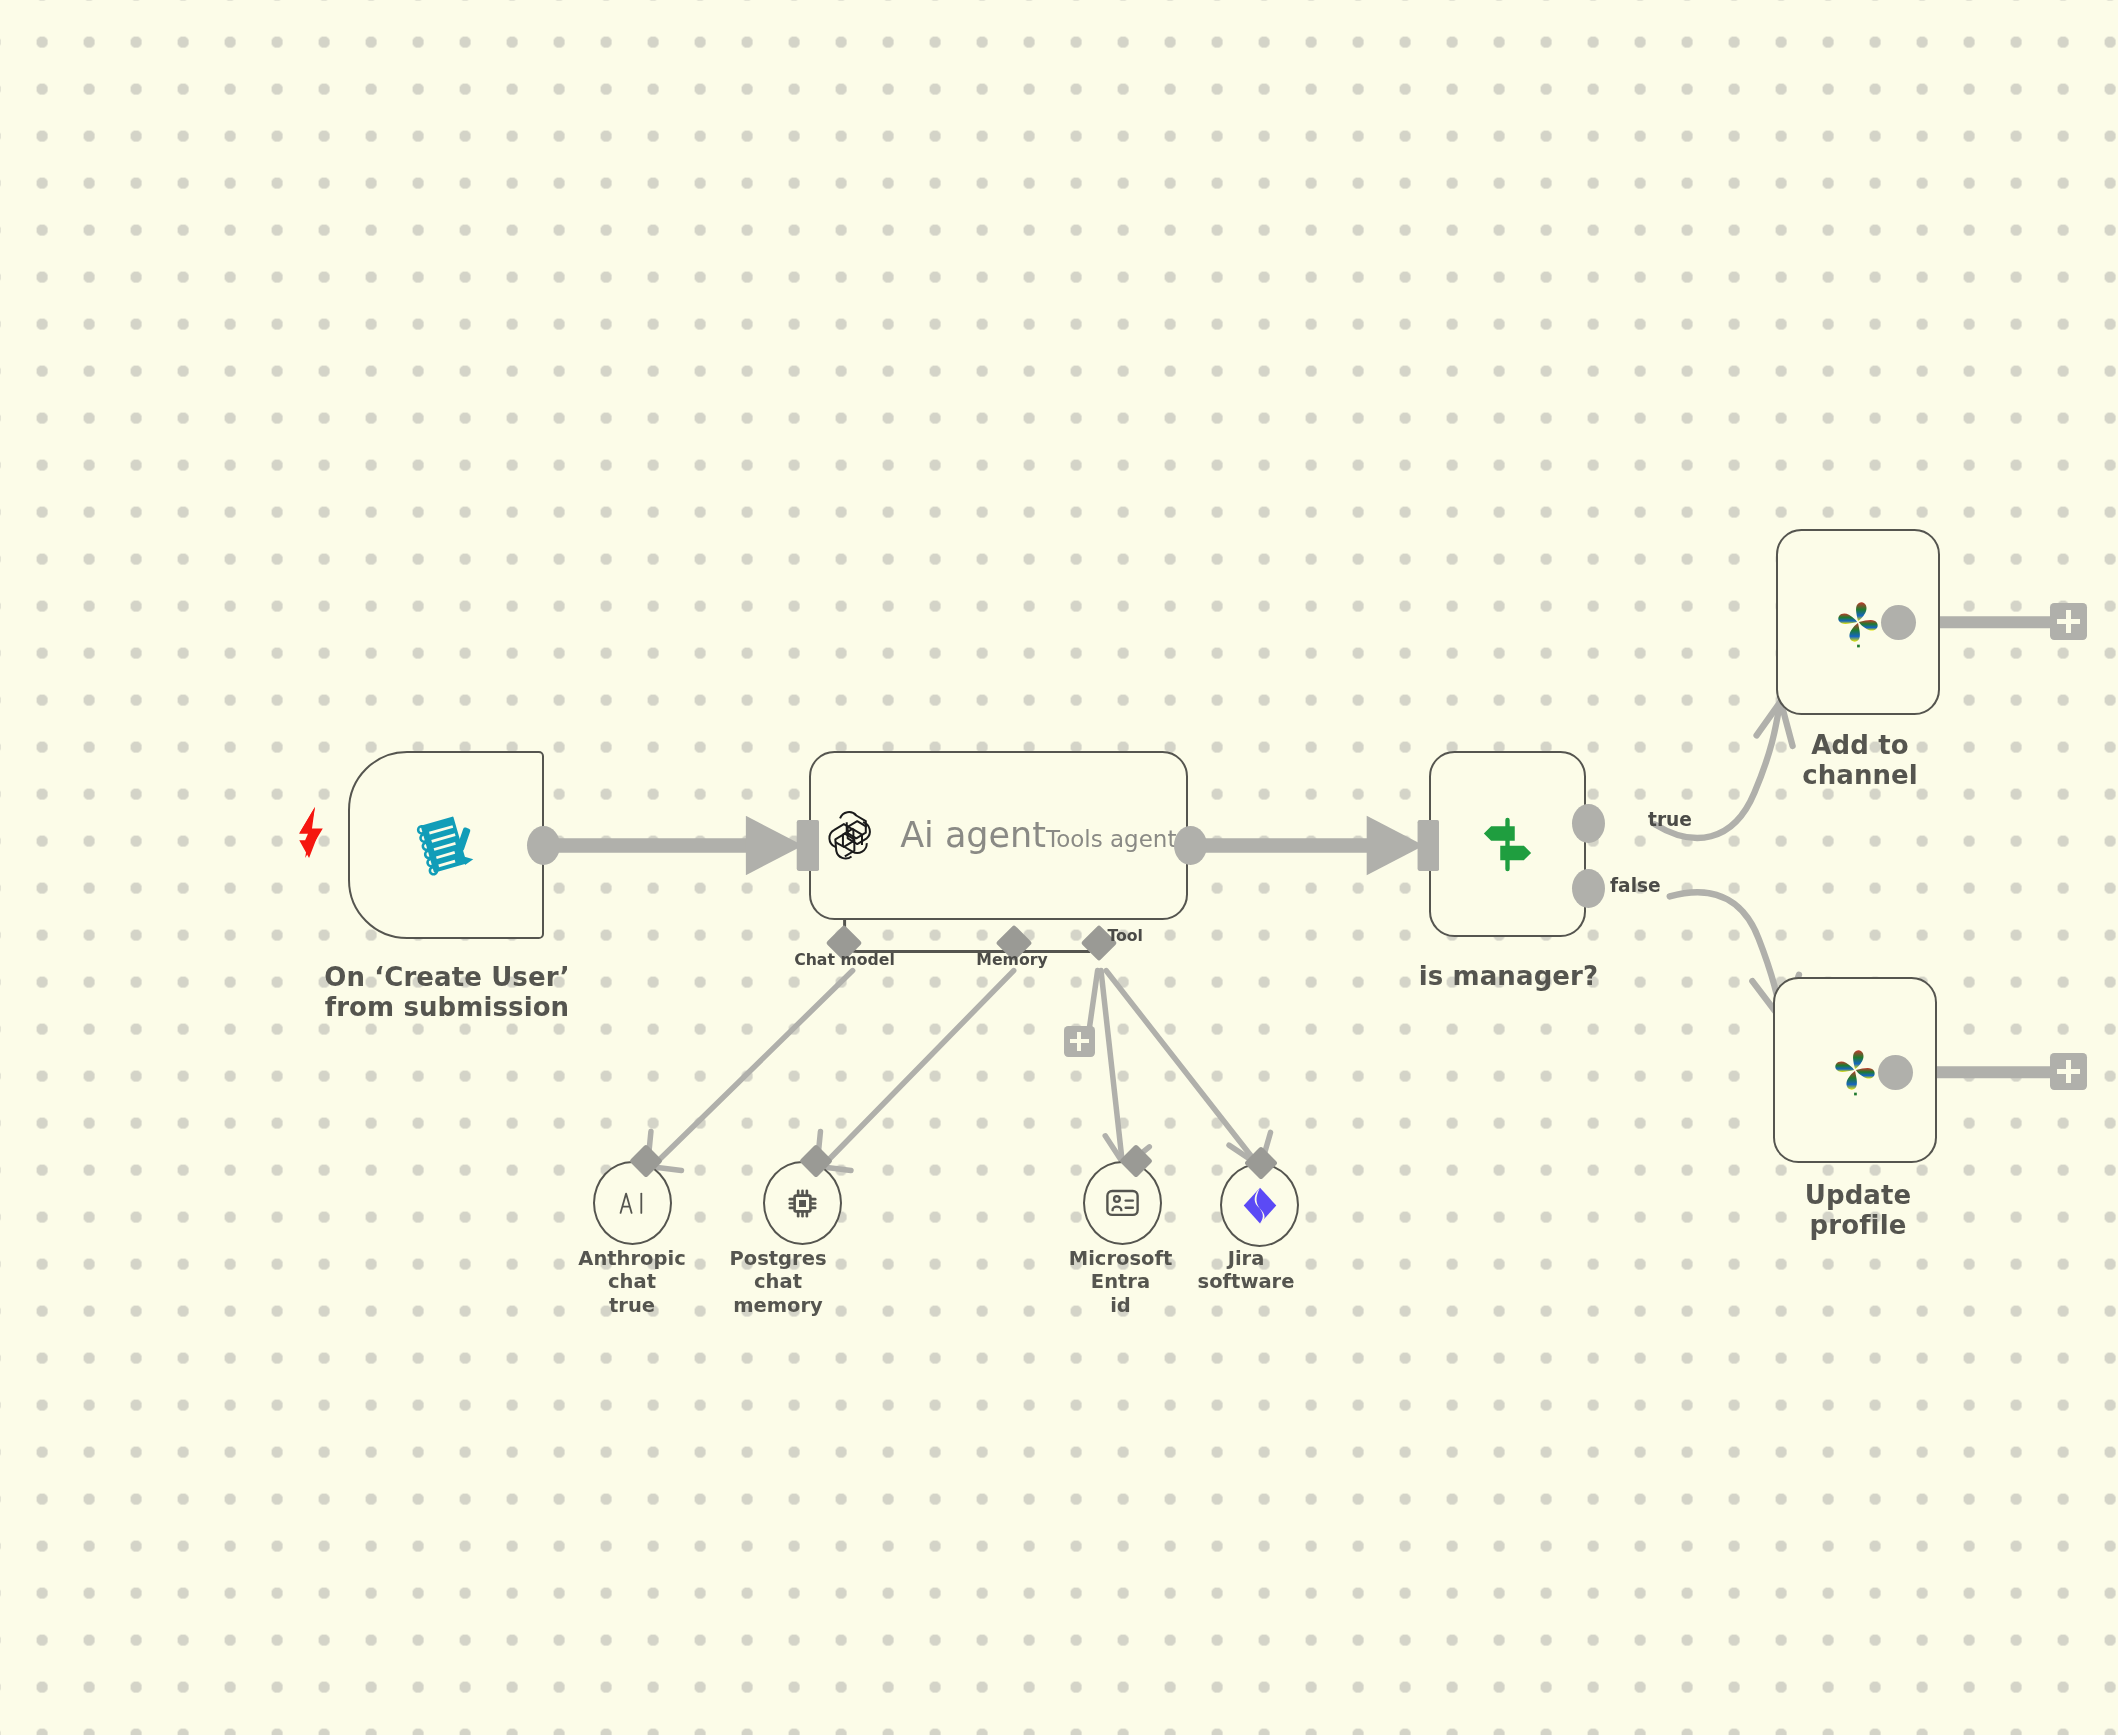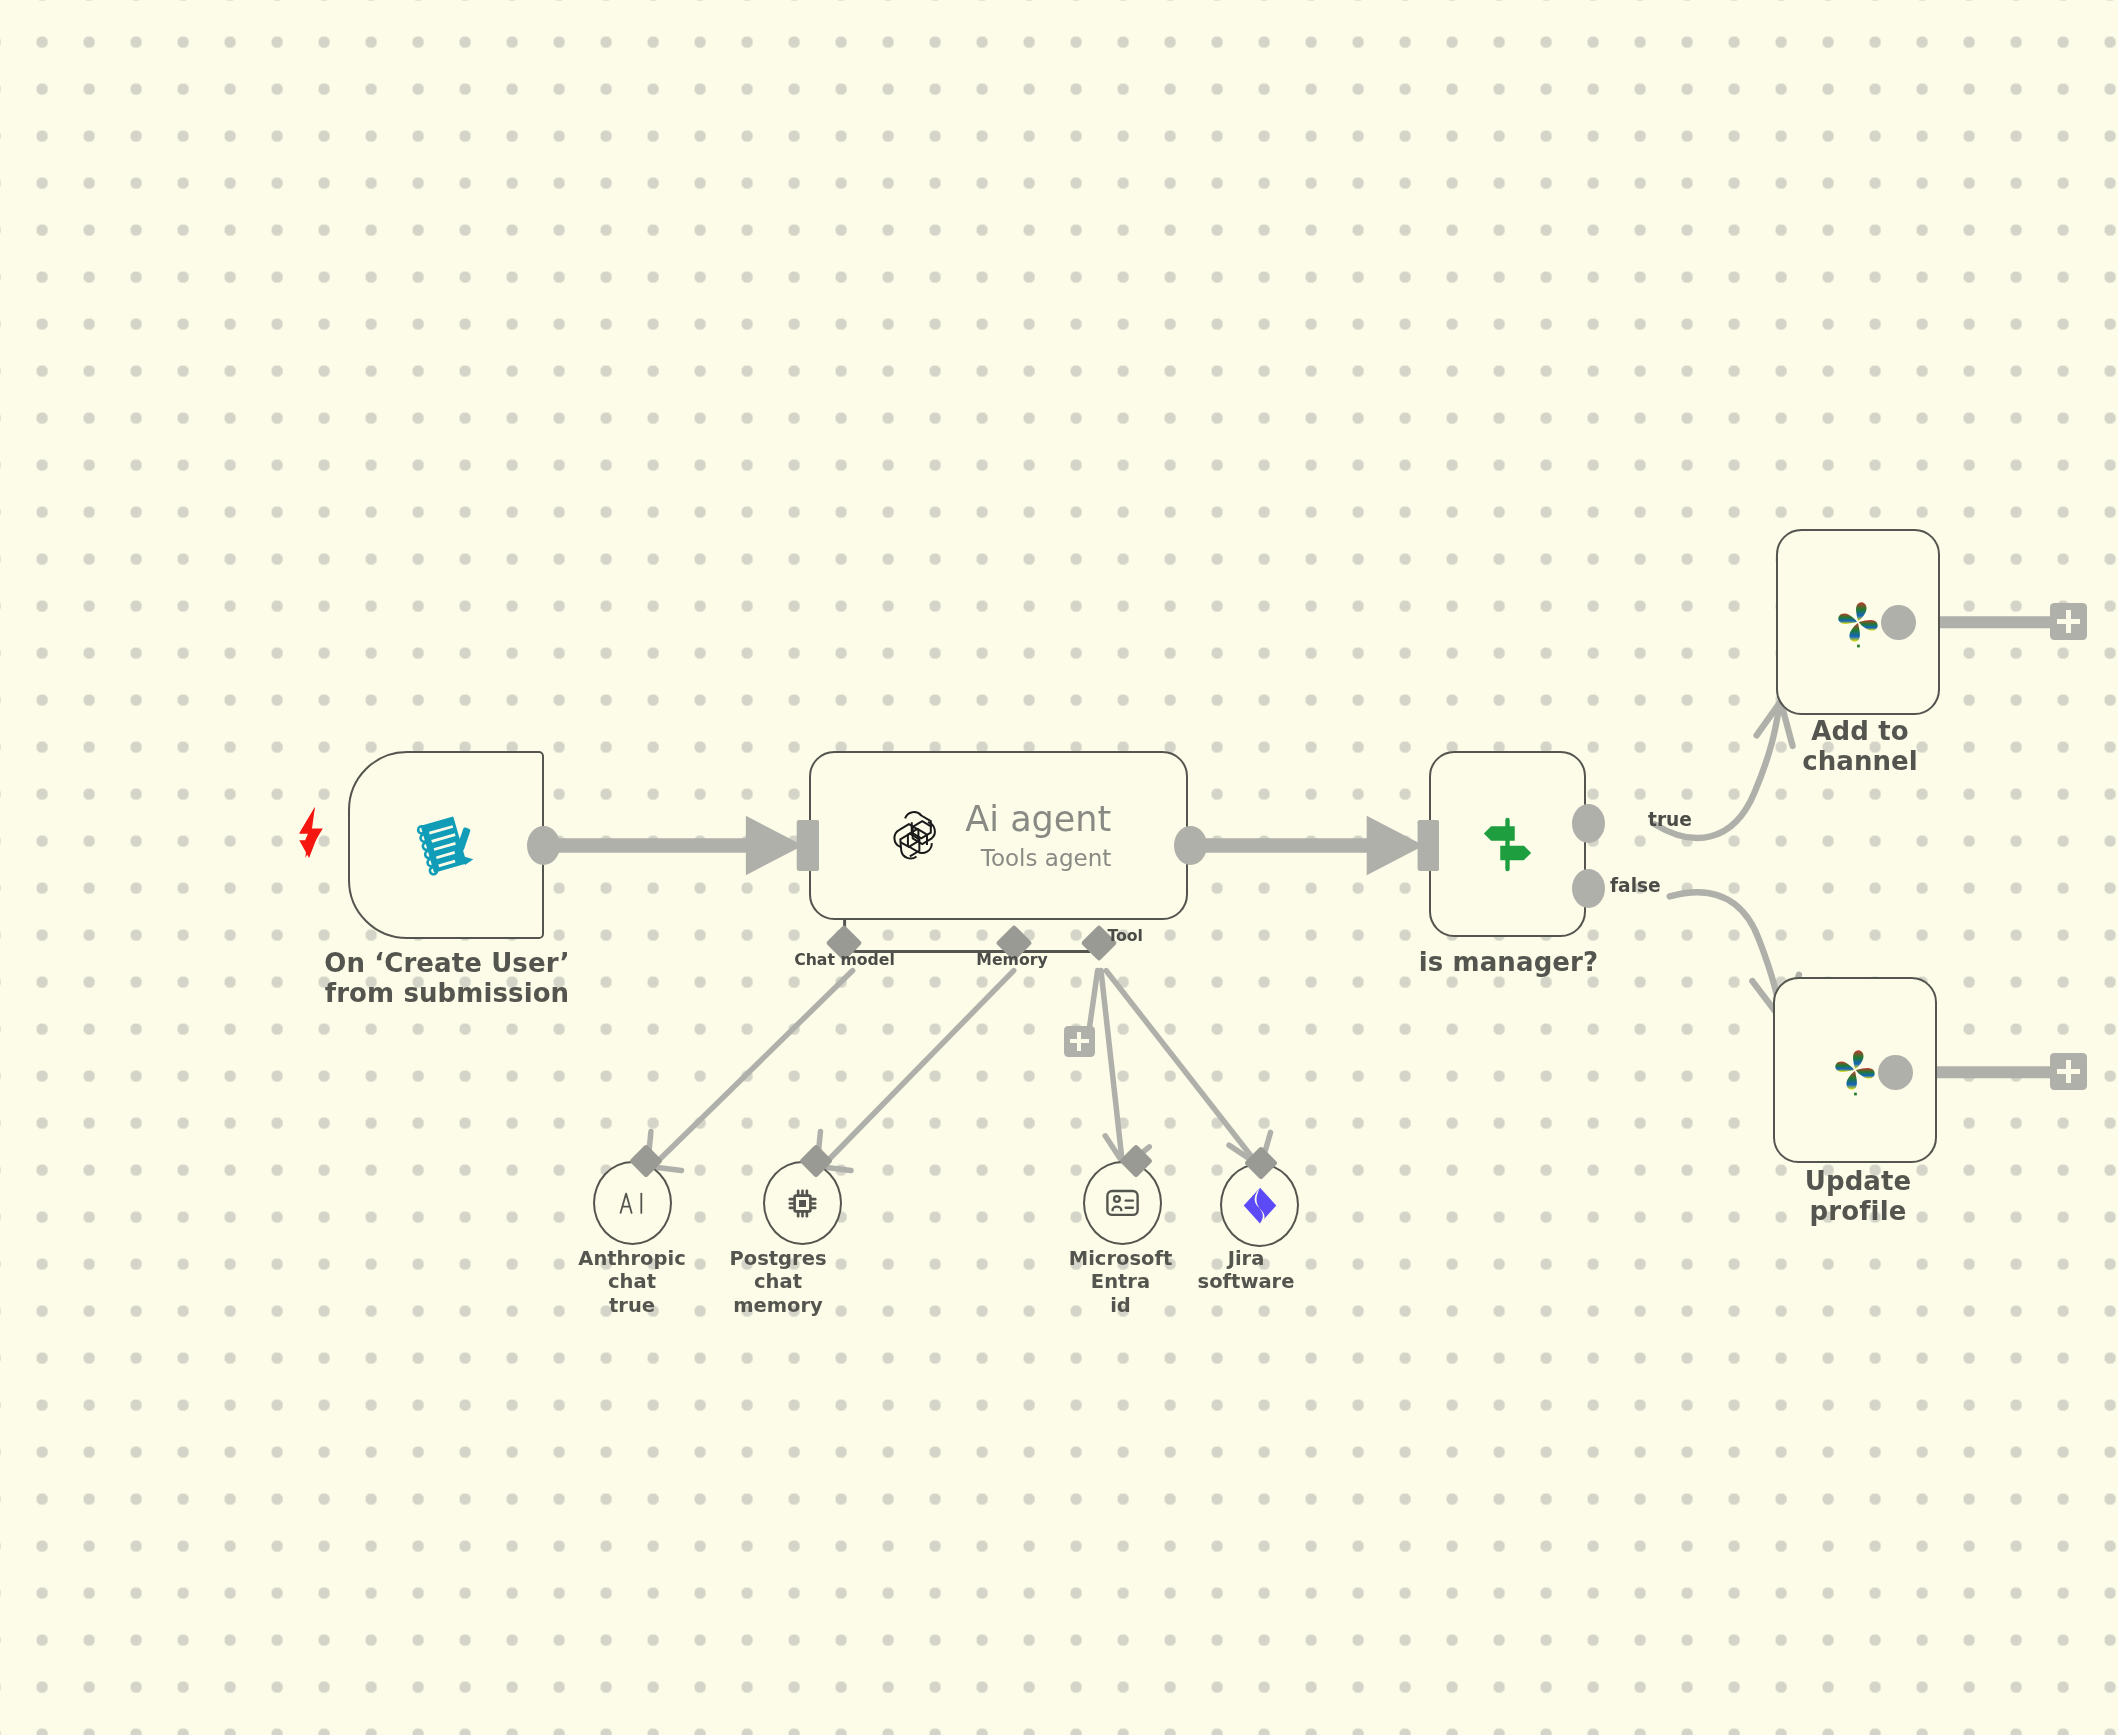--- a/index.html
+++ b/index.html
@@ -33,20 +33,21 @@
   }
   .nlabel{
     position:absolute;
     text-align:center;
     color:#55554f;
     font-size:26px;
     font-weight:700;
     line-height:1.16;
     letter-spacing:0.1px;
     white-space:pre-line;
+    margin-top:14px;
   }
 
   
   .subcircle{
     width:75px;height:80px;
     border:2.1px solid #55554f;
     border-radius:50%;
     background:#fcfce8;
     display:flex;align-items:center;justify-content:center;
   }
@@ -201,21 +202,21 @@
       <svg width="61" height="61" viewBox="0 0 64 64" aria-hidden="true">
         <g fill="none" stroke="#1a1a1a" stroke-width="2.1" stroke-linejoin="round">
           <path d="M20 14 a10 10 0 0 1 17 -3 l10 6 v12 l-10 6 -10-6 v-11"></path>
           <path d="M44 18 a10 10 0 0 1 4 17 l-10 6 -10-6 v-12 l10-6 10 6"></path>
           <path d="M48 40 a10 10 0 0 1 -15 9 l-10-6 v-12 l10-6 10 6 v11"></path>
           <path d="M32 54 a10 10 0 0 1 -16 -6 l-1-12 10-6 10 6 v12 l-10 6"></path>
           <path d="M15 44 a10 10 0 0 1 -1 -18 l10-6 10 6 v12 l-10 6 -9-5"></path>
         </g>
       </svg>
     </span>
-    <div style="display:flex;flex-direction:column;align-items:flex-end;">
+    <div style="display:flex;flex-direction:row;align-items:flex-start;">
       <div style="color:#8a8a85;font-size:35px;font-weight:400;line-height:1;">Ai agent</div>
       <div style="color:#8a8a85;font-size:23px;font-weight:400;margin-top:10px;line-height:1;">Tools agent</div>
     </div>
   </div>
 </div>
 <div class="capsule" style="left:799px;top:820px;width:19.5px;height:51px;"></div>
 <div class="port oval" style="left:1174px;top:826px;width:33px;height:39px;"></div>
 
 <div class="diamond" style="left:831px;top:930px;width:26px;height:26px;"></div>
 <div class="diamond" style="left:1001px;top:930px;width:26px;height:26px;"></div>

